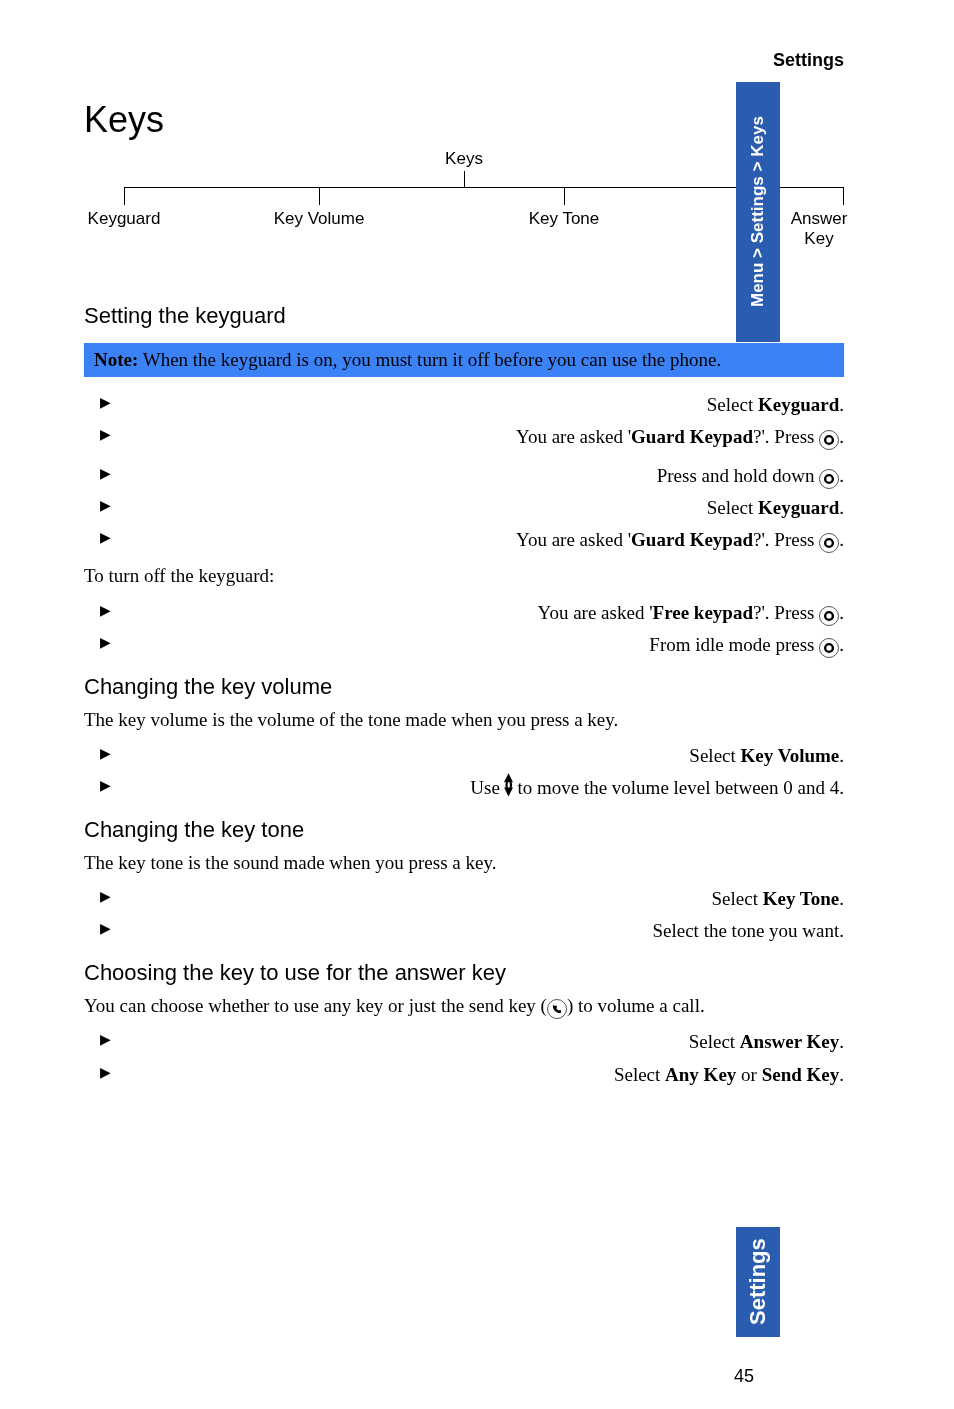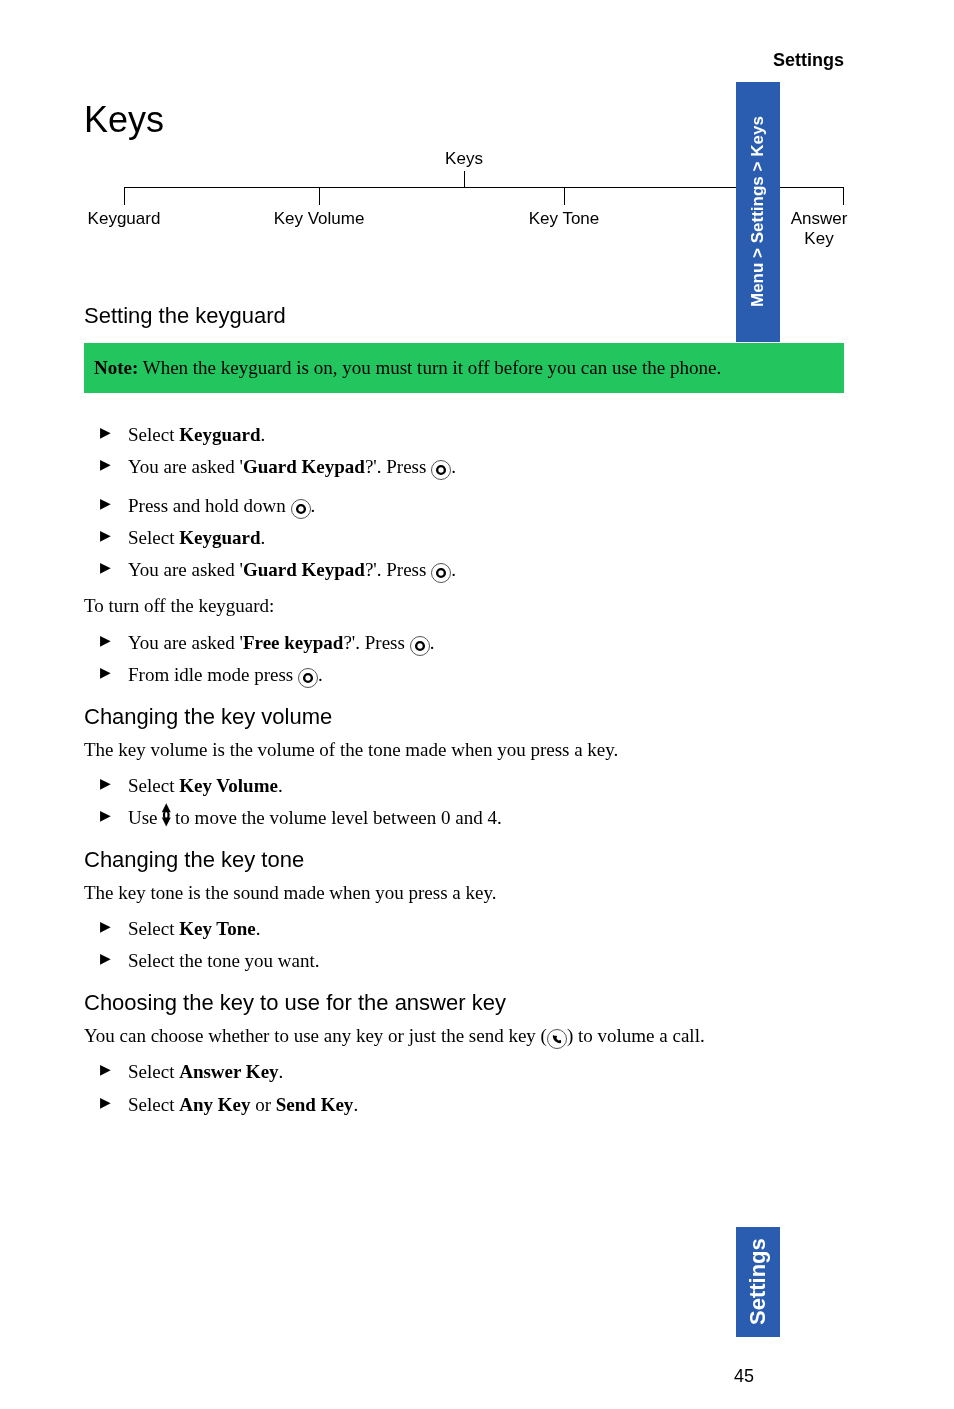--- a/index.html
+++ b/index.html
@@ -9,23 +9,23 @@
   .header-right { text-align: right; font-family: Arial, Helvetica, sans-serif; font-weight: bold; font-size: 18px; margin-bottom: 28px; }
   .h1 { font-family: Arial, Helvetica, sans-serif; font-size: 36px; font-weight: normal; margin-bottom: 8px; }
   .tree { position: relative; height: 110px; margin-bottom: 44px; }
   .tree-top { position: absolute; left: 50%; transform: translateX(-50%); top: 0; font-family: Arial, Helvetica, sans-serif; font-size: 17px; }
   .tree-stem { position: absolute; left: 50%; top: 22px; width: 1px; height: 16px; background: #000; }
   .tree-hbar { position: absolute; top: 38px; left: 40px; right: 0px; height: 1px; background: #000; }
   .branch-stem { position: absolute; top: 38px; width: 1px; height: 18px; background: #000; }
   .branch-label { position: absolute; top: 60px; font-family: Arial, Helvetica, sans-serif; font-size: 17px; text-align: center; }
   .h2 { font-family: Arial, Helvetica, sans-serif; font-size: 22px; font-weight: normal; margin-top: 12px; margin-bottom: 6px; }
   .body-p { font-size: 19px; line-height: 1.5; margin-bottom: 6px; }
-  .note-box { background: #22c55e; padding: 14px 10px; margin: 14px 0 26px 0; font-size: 19px; }
+  .note-box { background: #3b82f6; padding: 6px 10px; margin: 14px 0 12px 0; font-size: 19px; }
   .note-box b { font-weight: bold; }
-  ul.arrow-list { list-style: none; padding-left: 26px; margin: 6px 0; }
+  ul.arrow-list { list-style: none; padding-left: 26px; margin: 6px 0; text-align: right; }
   ul.arrow-list li { position: relative; font-size: 19px; line-height: 1.7; padding-left: 18px; }
   ul.arrow-list li::before { content: "\25B6"; position: absolute; left: -10px; top: 2px; font-size: 14px; }
   .icon-ok { display: inline-flex; align-items: center; justify-content: center; width: 20px; height: 20px; border: 1px solid #555; border-radius: 50%; vertical-align: -3px; background: #fff; }
   .icon-ok svg { width: 12px; height: 12px; }
   .icon-updown { display: inline-block; vertical-align: -2px; font-size: 16px; font-weight: bold; line-height: 0.45; }
   .icon-phone { display: inline-flex; align-items: center; justify-content: center; width: 20px; height: 20px; border: 1px solid #555; border-radius: 50%; vertical-align: -3px; background: #fff; }
   .icon-phone svg { width: 11px; height: 11px; }
   .sidebar { position: absolute; right: 0; top: 82px; width: 44px; height: 1255px; }
   .side-block { background: #2a5db0; color: #fff; font-family: Arial, Helvetica, sans-serif; font-weight: bold; writing-mode: vertical-rl; transform: rotate(180deg); display: flex; align-items: center; justify-content: center; padding: 16px 0; width: 44px; }
   .side-block.top { height: 260px; font-size: 17px; position: absolute; top: 0; }

